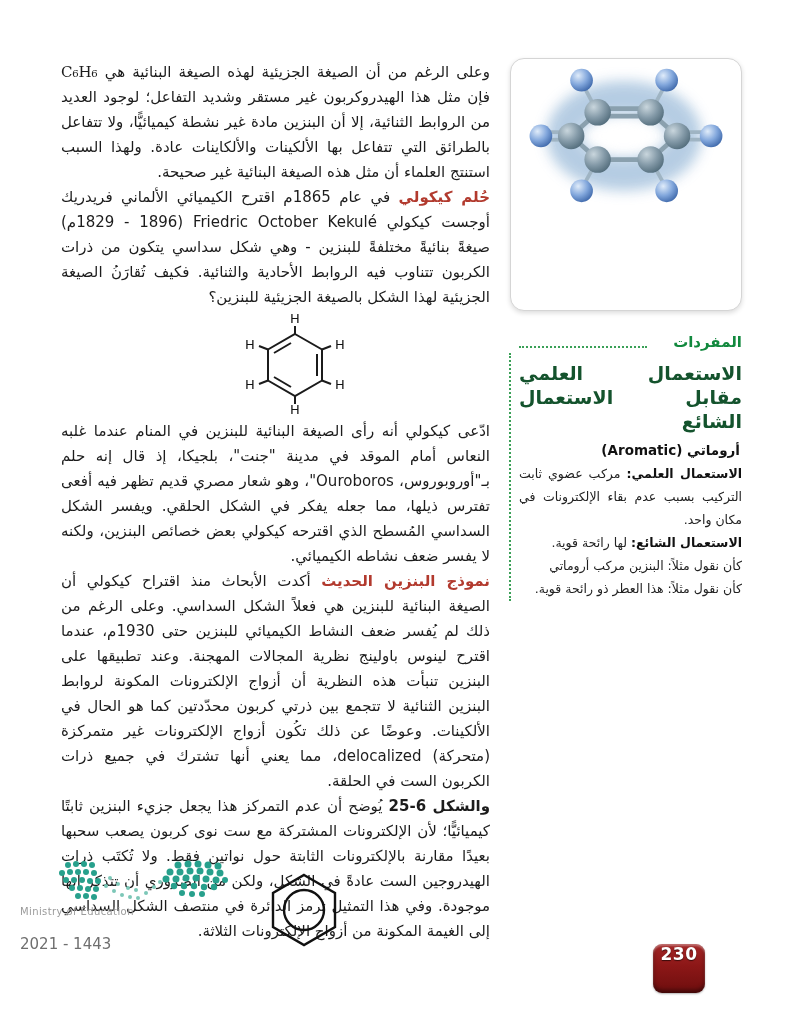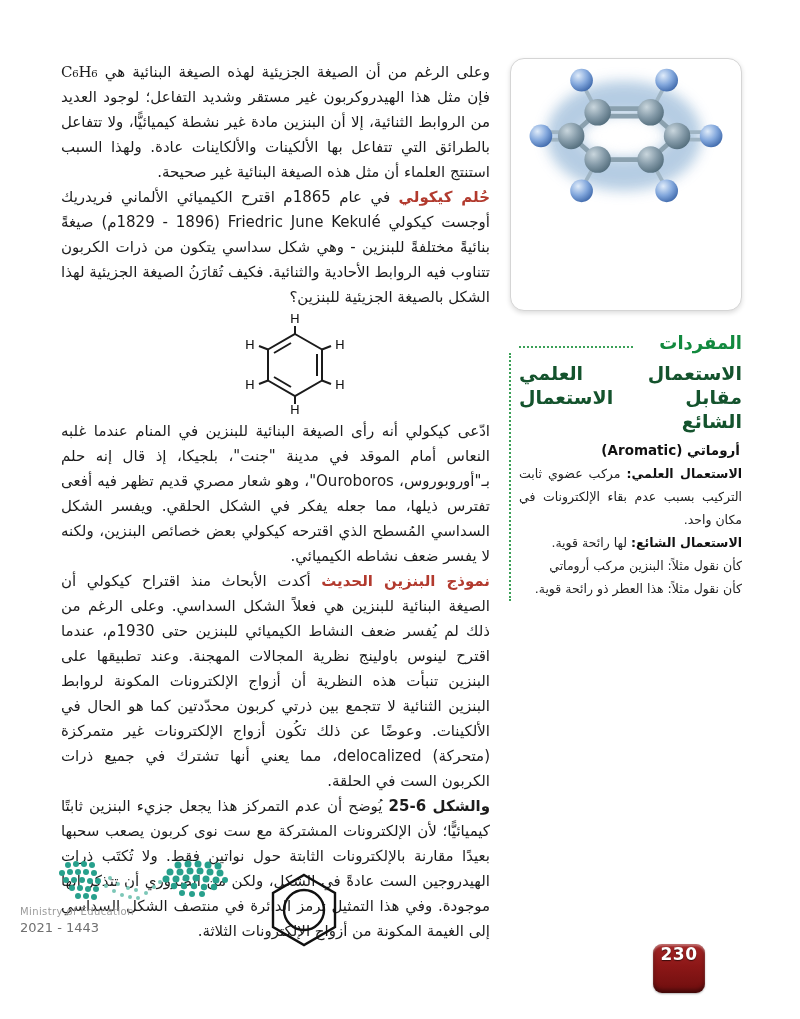--- a/index.html
+++ b/index.html
@@ -25,51 +25,51 @@
     box-shadow:0 2px 5px rgba(0,0,0,.14);padding:5px 10px 6px;
   }
   .figure-box svg.mol{display:block;margin:1px auto 3px;}
   .figure-caption{font-size:12.5px;line-height:23.5px;color:#4c4c4c;text-align:justify;margin:0;}
   .figure-caption .fig-label{color:#a1322a;font-weight:bold;font-size:13px;}
   
   .vocab{position:absolute;top:331px;right:58px;width:233px;font-size:12.5px;line-height:23px;color:#222;}
   .vocab .vline{position:absolute;left:0;top:22px;height:248px;border-left:2px dotted #3aa057;}
   .vocab-inner{padding-left:10px;}
   .vocab-title-row{display:flex;align-items:center;gap:6px;margin-bottom:4px;}
-  .vocab-title{font-size:18px;font-weight:bold;color:#12893e;white-space:nowrap;margin-left:20px;}
+  .vocab-title{font-size:15px;font-weight:bold;color:#12893e;white-space:nowrap;margin-left:20px;}
   .vocab-dots{flex:1;border-bottom:2px dotted #3aa057;height:2px;margin-top:6px;}
   .vocab-heading{font-size:19px;line-height:24px;font-weight:bold;color:#14532d;text-align:justify;margin:7px 0 0;}
   .vocab-term{font-size:13.5px;font-weight:bold;color:#111;margin:6px 2px 0;}
   .vocab p.entry{margin:0;text-align:justify;}
   .vocab p.entry b{color:#111;}
   
   .logo{position:absolute;left:57px;top:860px;width:212px;direction:ltr;text-align:left;}
   .logo svg{display:block;margin-left:38px;}
   .logo .ar{color:#27a08c;font-weight:bold;font-size:18px;line-height:22px;margin-top:2px;}
   .logo .en{color:#9b9b9b;font-size:10px;line-height:13px;letter-spacing:.4px;}
-  .logo .years{color:#6f6f6f;font-size:13px;line-height:20px;margin-top:0;}
+  .logo .years{color:#6f6f6f;font-size:15px;line-height:20px;margin-top:16px;}
   .benzene-icon{position:absolute;left:306px;top:871px;}
   .page-badge{
     position:absolute;left:690px;top:944px;width:52px;height:49px;border-radius:9px;
     background:linear-gradient(180deg,#a22626 0%,#8c1717 45%,#6e0e0e 100%);
     box-shadow:inset 0 2px 2px rgba(255,255,255,.35), inset 0 -3px 4px rgba(0,0,0,.45), 0 1px 2px rgba(0,0,0,.3);
     display:flex;justify-content:center;
     color:#fff;font-weight:bold;font-size:17px;letter-spacing:.5px;
     text-shadow:0 1px 1px rgba(0,0,0,.6);
   }
 </style>
 </head>
 <body>
 
 <div class="page">
 
   <div class="main">
     <p><span>وعلى الرغم من أن الصيغة الجزيئية لهذه الصيغة البنائية هي </span><span class="chem">C₆H₆</span><span> فإن مثل هذا الهيدروكربون غير مستقر وشديد التفاعل؛ لوجود العديد من الروابط الثنائية، إلا أن البنزين مادة غير نشطة كيميائيًّا، ولا تتفاعل بالطرائق التي تتفاعل بها الألكينات والألكاينات عادة. ولهذا السبب استنتج العلماء أن مثل هذه الصيغة البنائية غير صحيحة.</span></p>
 
-    <p><span class="lead red">حُلم كيكولي</span><span> في عام 1865م اقترح الكيميائي الألماني فريدريك أوجست كيكولي Friedric June Kekulé (1829 - 1896م) صيغةً بنائيةً مختلفةً للبنزين - وهي شكل سداسي يتكون من ذرات الكربون تتناوب فيه الروابط الأحادية والثنائية. فكيف تُقارَنُ الصيغة الجزيئية لهذا الشكل بالصيغة الجزيئية للبنزين؟</span></p>
+    <p><span class="lead red">حُلم كيكولي</span><span> في عام 1865م اقترح الكيميائي الألماني فريدريك أوجست كيكولي Friedric October Kekulé (1829 - 1896م) صيغةً بنائيةً مختلفةً للبنزين - وهي شكل سداسي يتكون من ذرات الكربون تتناوب فيه الروابط الأحادية والثنائية. فكيف تُقارَنُ الصيغة الجزيئية لهذا الشكل بالصيغة الجزيئية للبنزين؟</span></p>
 
     <div class="formula-wrap">
       <svg width="150" height="102" viewBox="0 0 150 102">
         <g stroke="#1b1b1b" stroke-width="2" fill="none">
 
           <polygon points="75,21 102,36.5 102,67.5 75,83 48,67.5 48,36.5"></polygon>
 
           <line x1="97" y1="41" x2="97" y2="63"></line>
           <line x1="54" y1="40" x2="71" y2="30"></line>
           <line x1="54" y1="64" x2="71" y2="74"></line>

